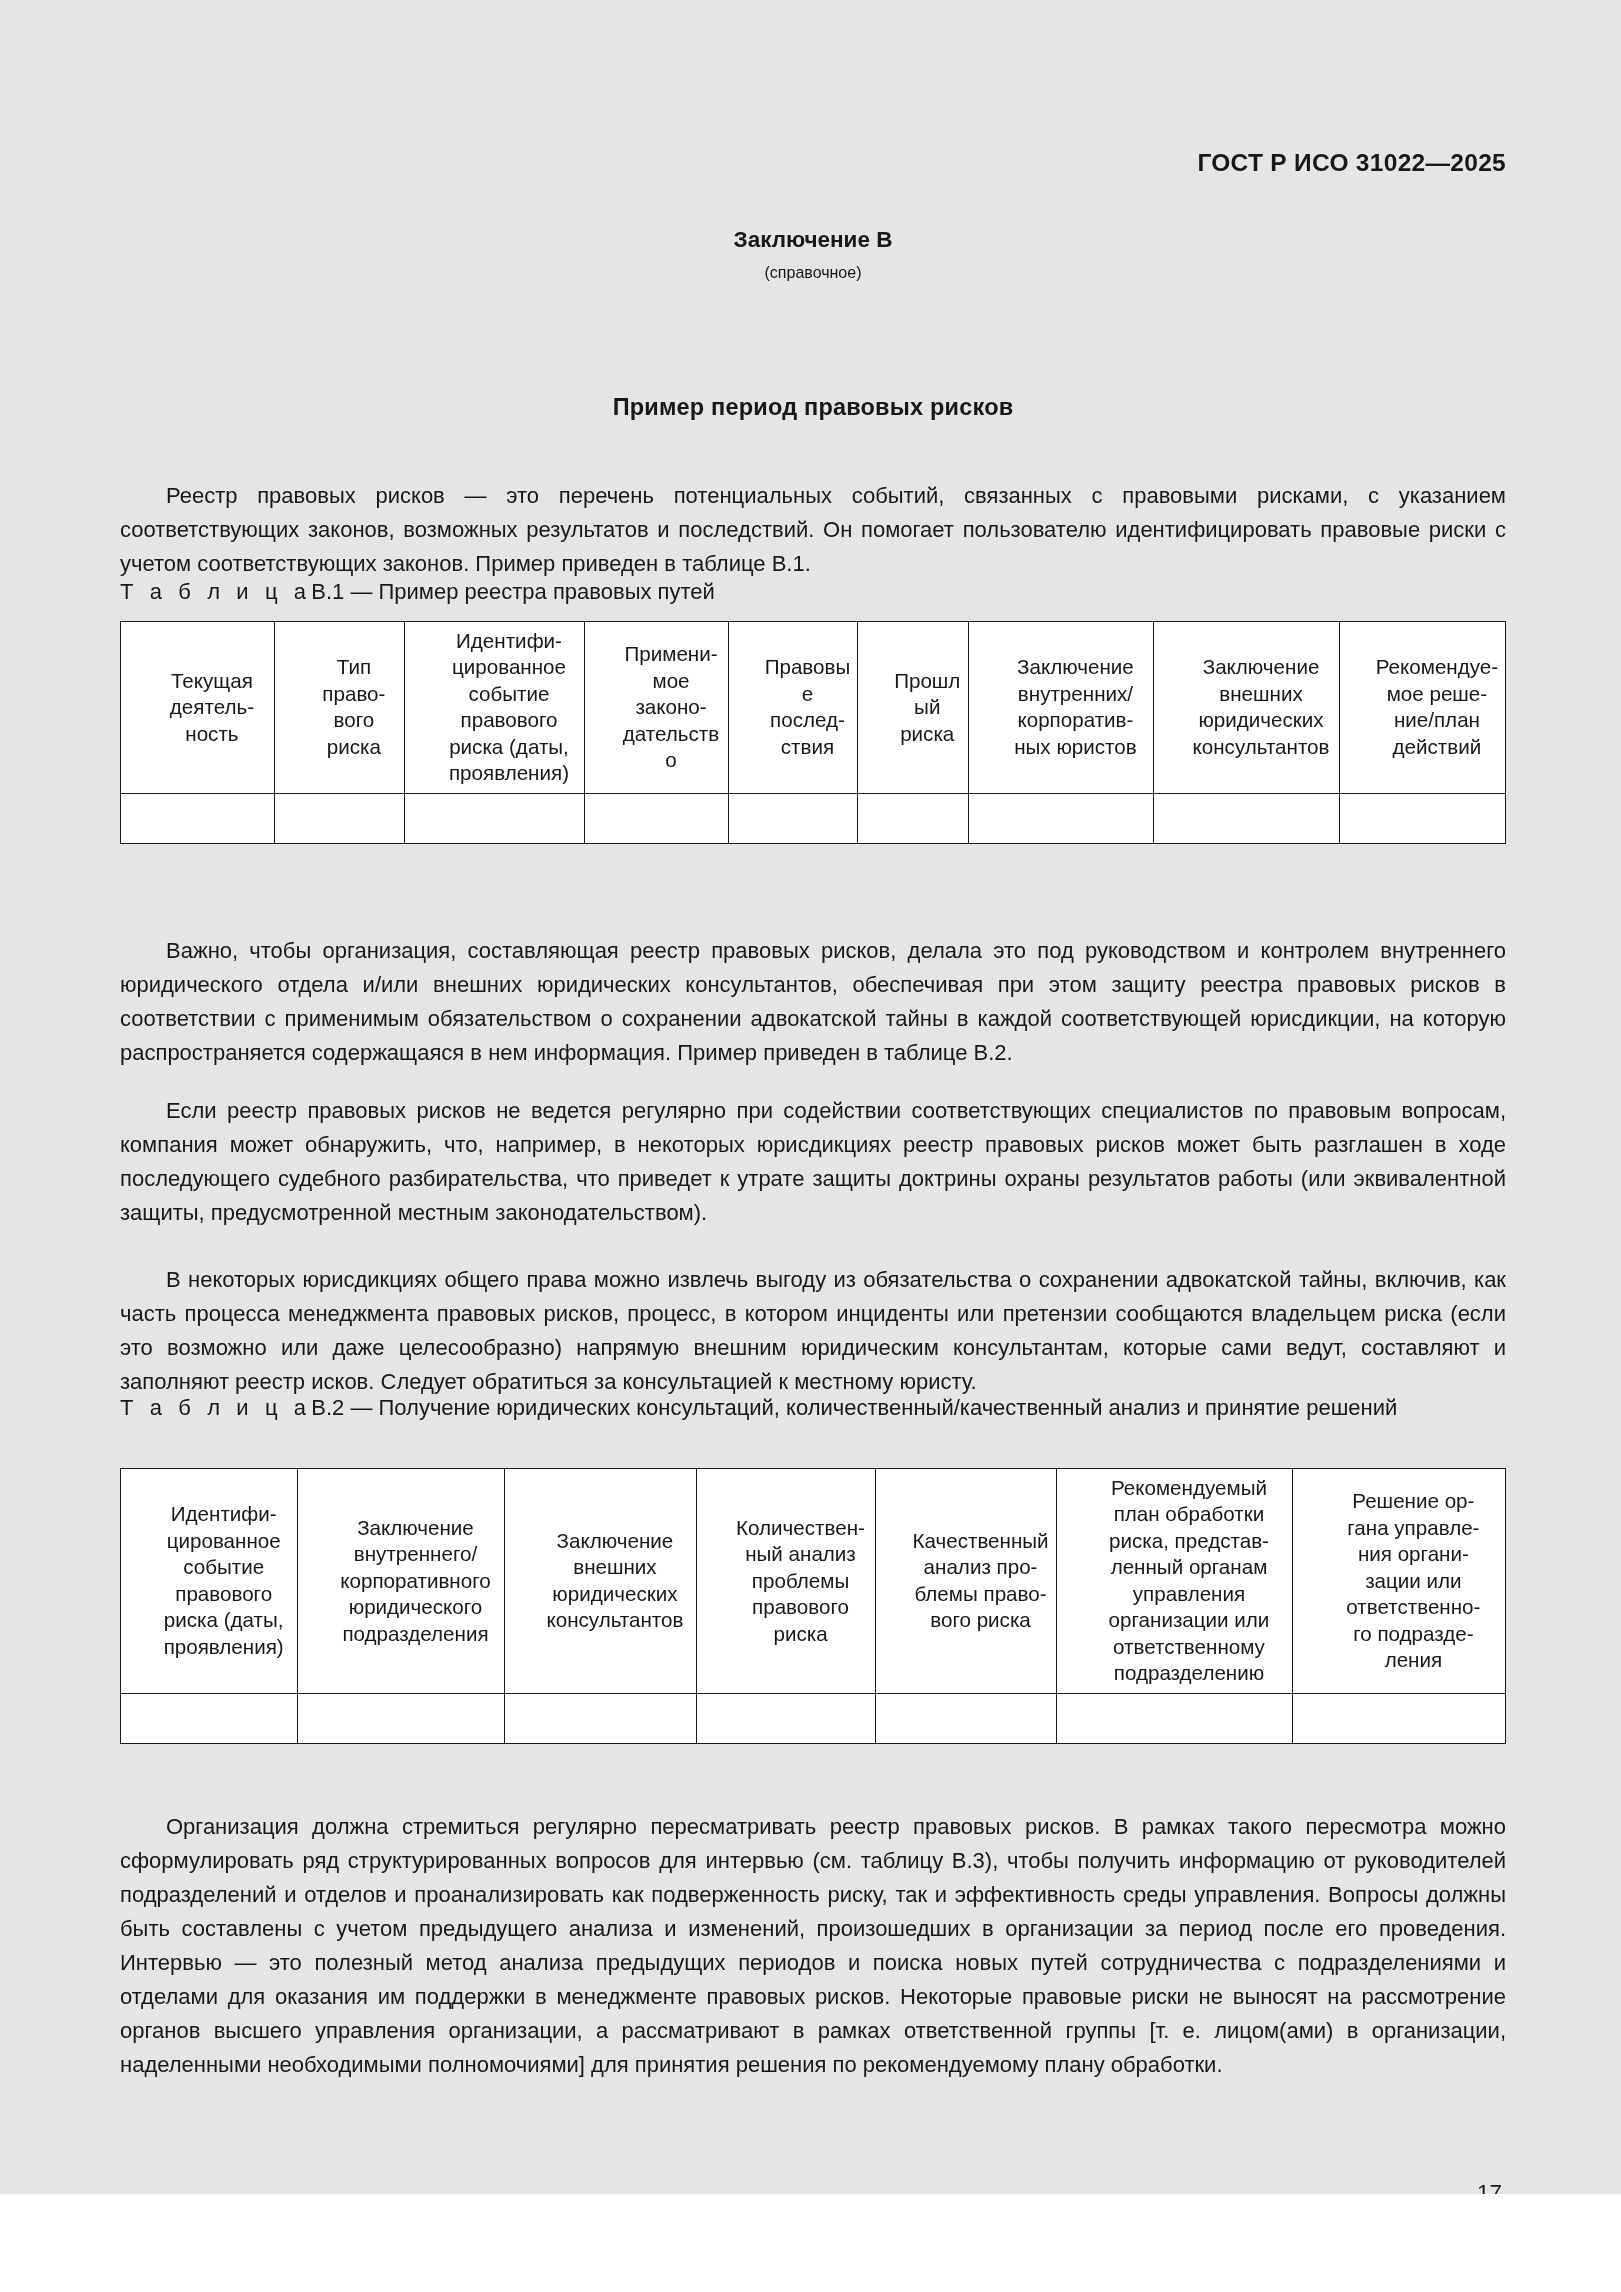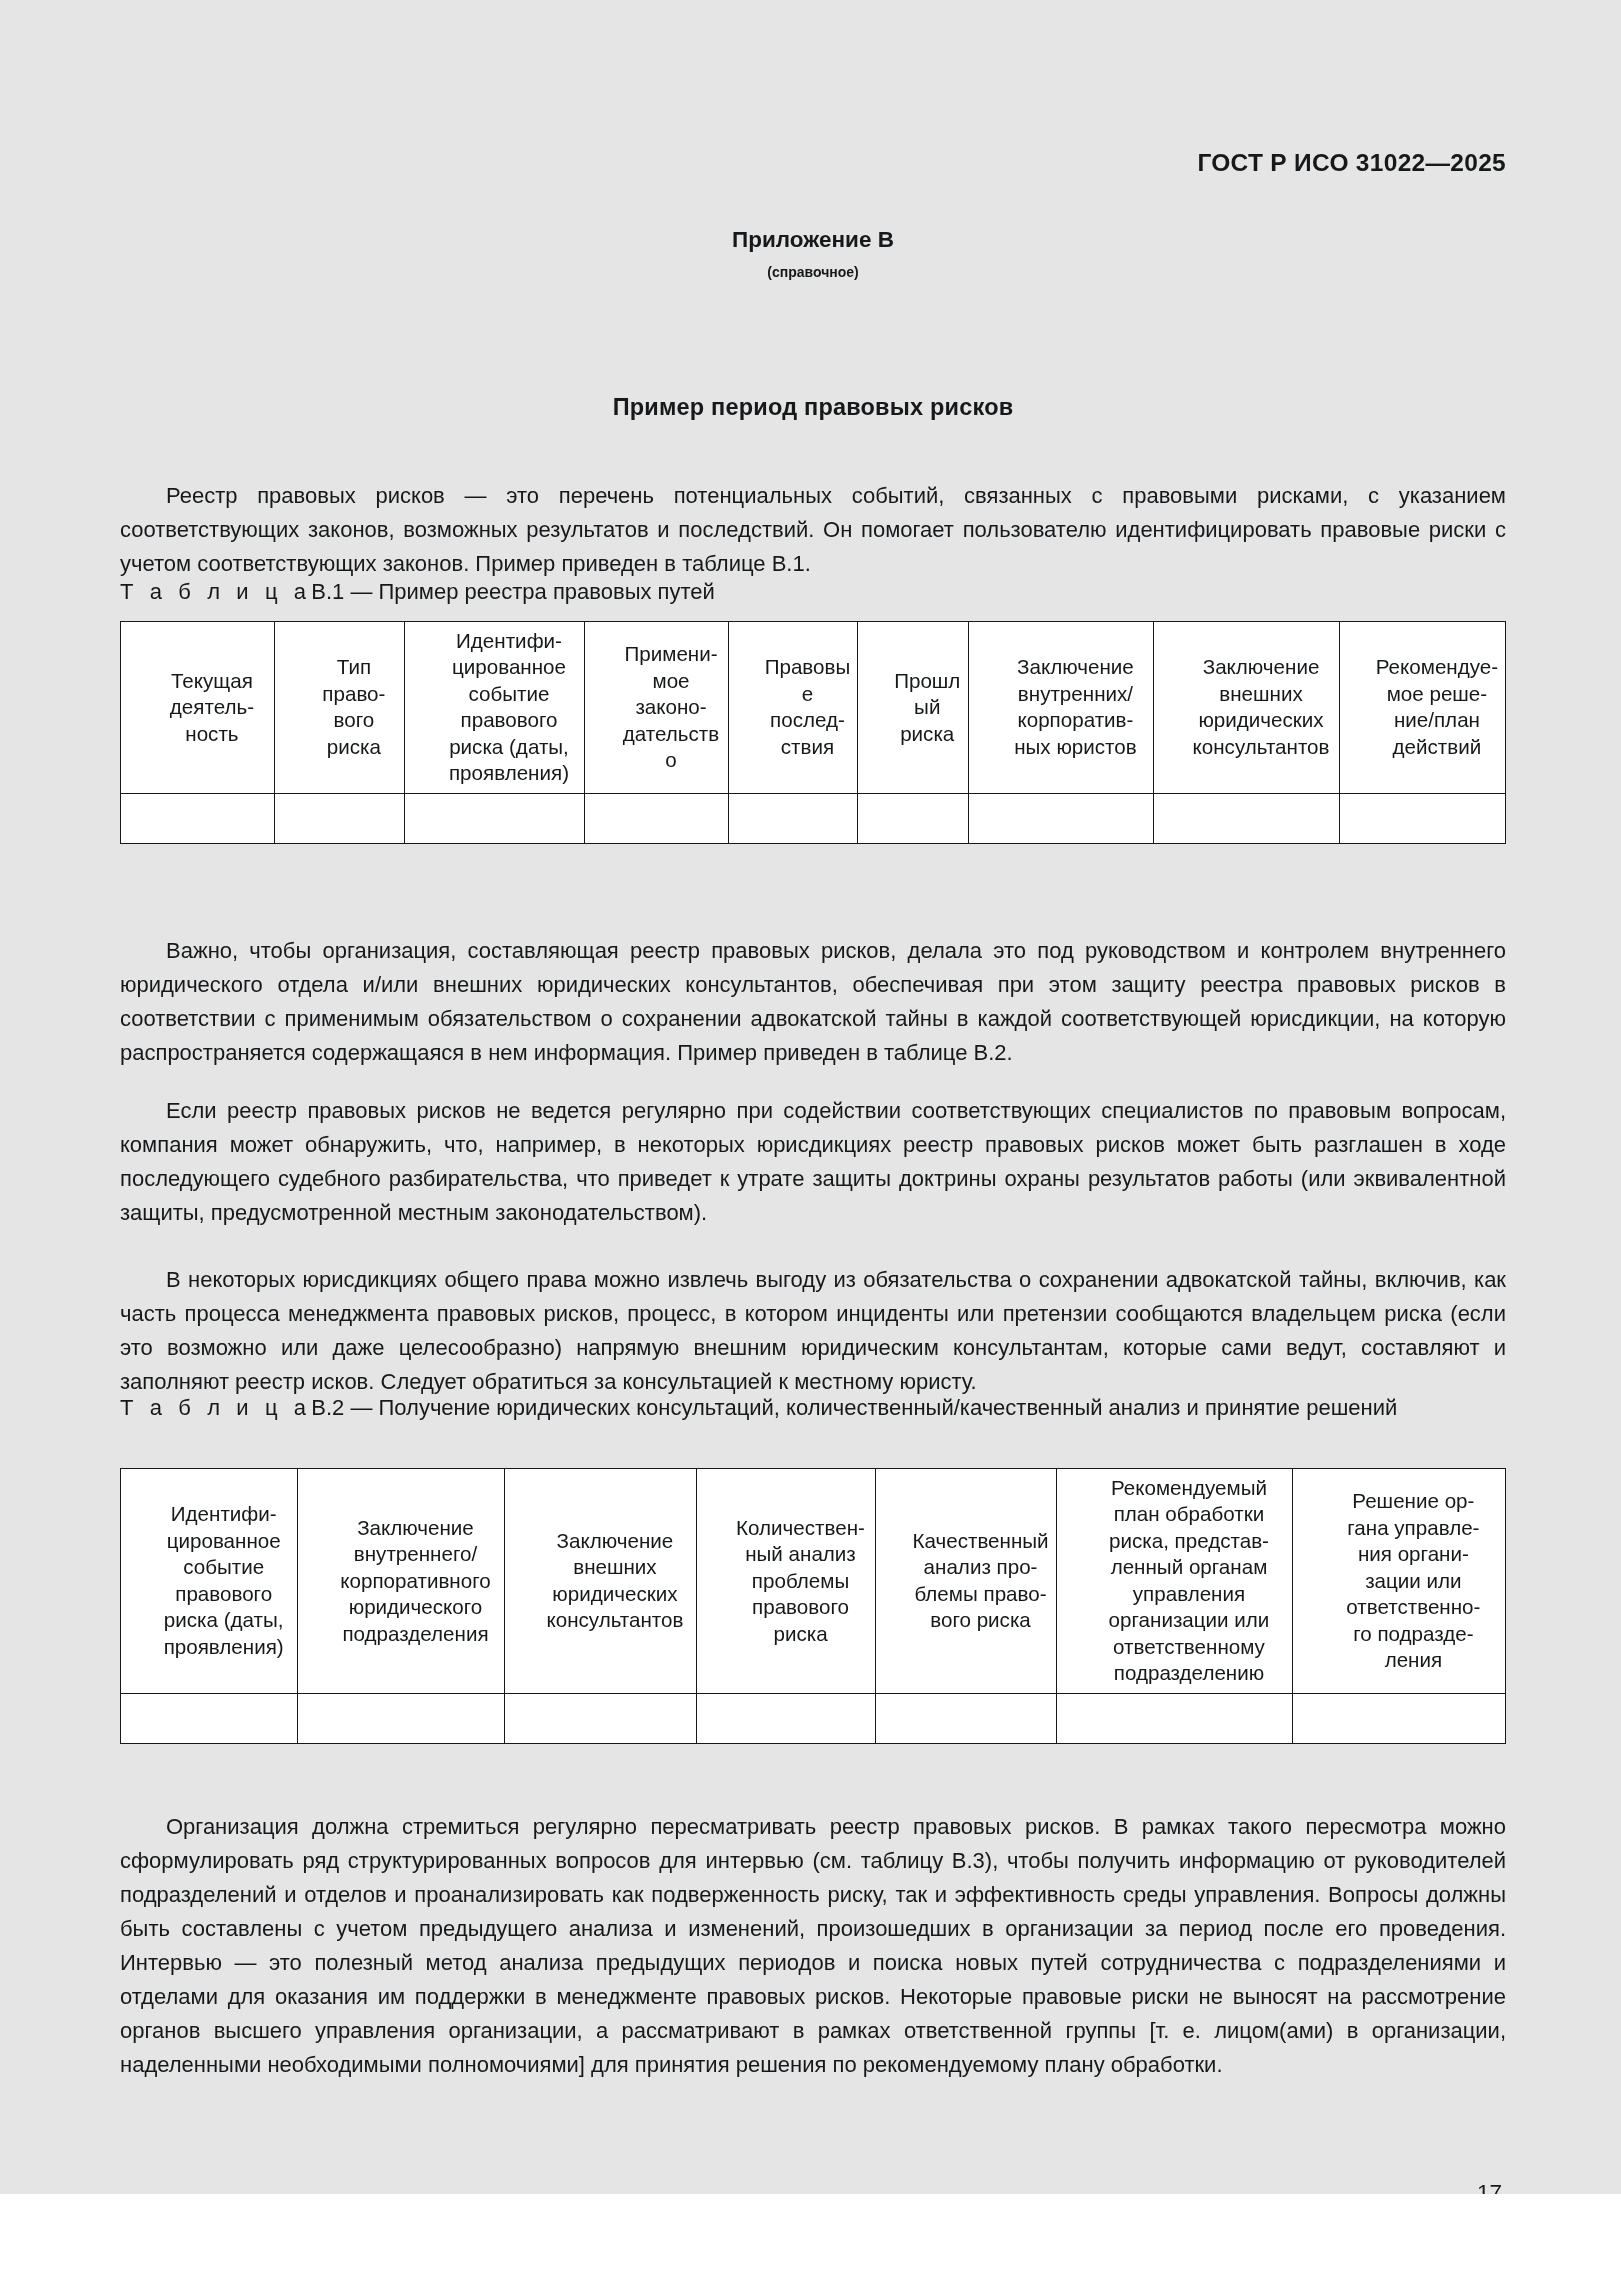--- a/index.html
+++ b/index.html
@@ -48,22 +48,22 @@
     left: 0;
     width: 100%;
     text-align: center;
   }
   .annex-title {
     font-size: 22.5px;
     font-weight: bold;
     line-height: 33px;
   }
   .annex-sub {
-    font-size: 14px;
-    font-weight: bold;
+    font-size: 16px;
+    font-weight: normal;
     line-height: 33px;
     text-align: center;
   }
 
   .section-title {
     position: absolute;
     top: 394px;
     left: 0;
     width: 100%;
     text-align: center;
@@ -153,21 +153,21 @@
 </style>
 </head>
 <body>
 
 <div class="page">
   <div class="content">
 
     <div class="doc-header">ГОСТ Р ИСО 31022—2025</div>
 
     <div class="annex-block">
-      <div class="annex-title">Приложение В</div>
+      <div class="annex-title">Заключение В</div>
       <div class="annex-sub">(справочное)</div>
     </div>
 
     <div class="section-title">Пример период правовых рисков</div>
 
     <p class="para p-intro">Реестр правовых рисков — это перечень потенциальных событий, связанных с правовыми рисками, с указанием соответствующих законов, возможных результатов и последствий. Он помогает пользователю идентифицировать правовые риски с учетом соответствующих законов. Пример приведен в таблице В.1.</p>
 
     <div class="tbl-caption cap-b1">
       <span class="lbl">Т а б л и ц а</span><span>В.1</span> <span>— Пример реестра правовых путей</span>
     </div>

